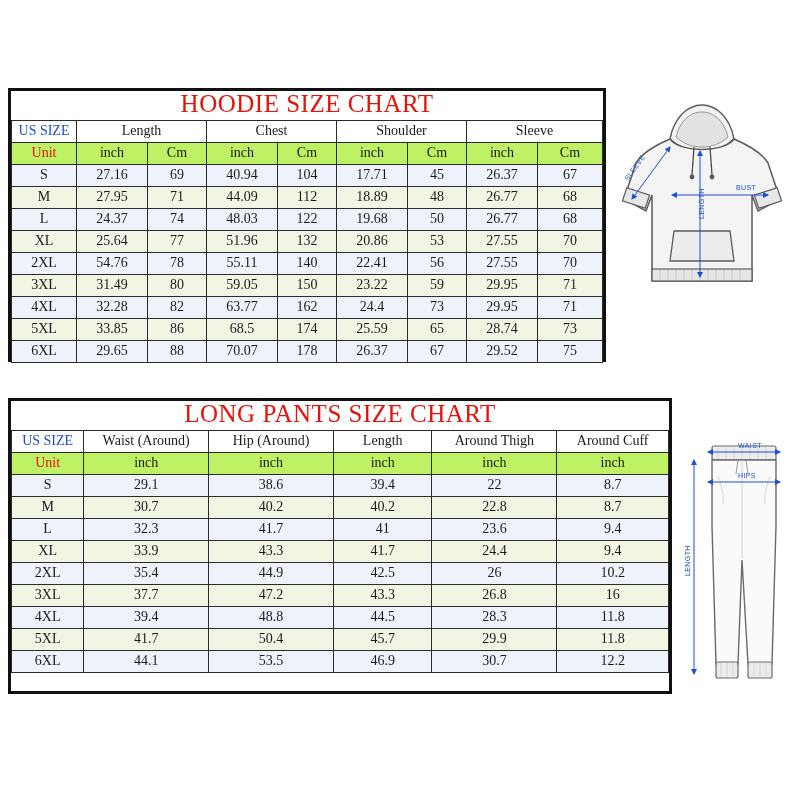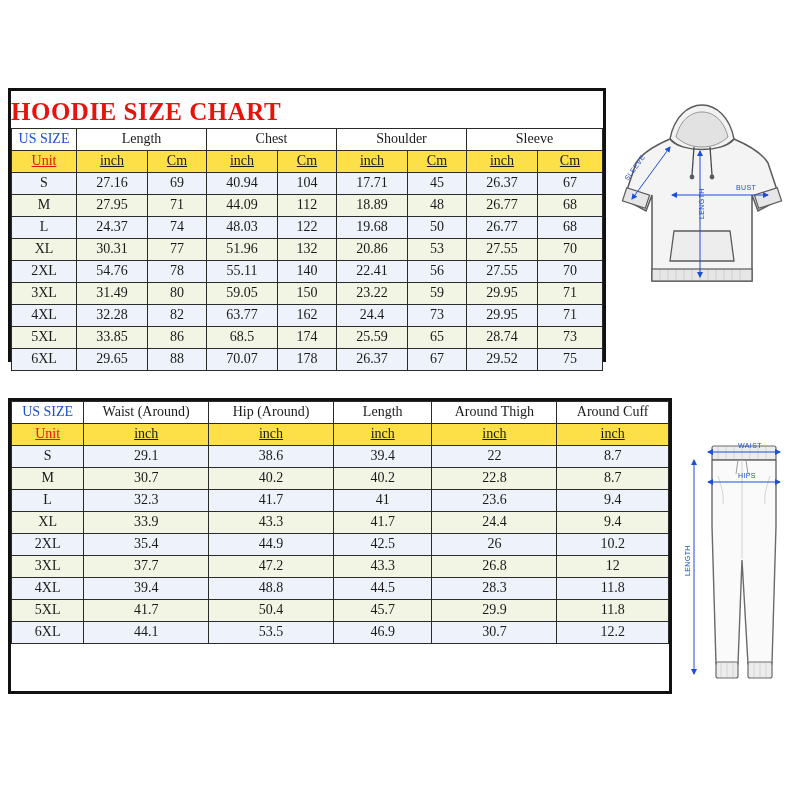--- a/index.html
+++ b/index.html
@@ -35,26 +35,27 @@
   }
 
   #pants-block {
     left: 8px;
     top: 398px;
     width: 664px;
     height: 296px;
   }
 
   .chart-title {
+    text-align: center;
     color: #e8120b;
-    font-weight: bold;
+    font-weight: normal;
     font-size: 25px;
     font-family: "Liberation Serif", serif;
     letter-spacing: 0.5px;
-    padding: 8px 0 3px 0;
+    padding: 0 0 3px 0;
     line-height: 1.05;
   }
 
   table.size-table {
     border-collapse: collapse;
     width: 100%;
     table-layout: fixed;
   }
 
   table.size-table td {
@@ -87,21 +88,21 @@
   }
   .hdr-unit td.unit-cell {
     color: #e8120b;
   }
   .hdr-group td.us-size-cell { color: #1c4fd8; margin-left: 45px; }
 
   
   tr.row-a td { background: #eef3fb; }
   tr.row-b td { background: #f2f4e4; }
   tr.hdr-group td { background: #ffffff; }
-  tr.hdr-unit td { background: #fde047; text-decoration: underline; }
+  tr.hdr-unit td { background: #bef264; }
 
   td.size-col { font-weight: normal; }
 
   
   .illus {
     position: absolute;
   }
   #hoodie-illus {
     left: 612px;
     top: 95px;
@@ -189,21 +190,21 @@
             <td>74</td>
             <td>48.03</td>
             <td>122</td>
             <td>19.68</td>
             <td>50</td>
             <td>26.77</td>
             <td>68</td>
           </tr>
           <tr class="row-b">
             <td class="size-col">XL</td>
-            <td>30.31</td>
+            <td>25.64</td>
             <td>77</td>
             <td>51.96</td>
             <td>132</td>
             <td>20.86</td>
             <td>53</td>
             <td>27.55</td>
             <td>70</td>
           </tr>
           <tr class="row-a">
             <td class="size-col">2XL</td>
@@ -311,20 +312,21 @@
 
       <line x1="88" y1="56" x2="88" y2="182" stroke="#1c4fd8" stroke-width="1" marker-end="url(#ah)" marker-start="url(#ahs)"></line>
       <text class="dim-label" x="92" y="124" transform="rotate(-90 92 124)">LENGTH</text>
 
       <line x1="58" y1="52" x2="20" y2="104" stroke="#1c4fd8" stroke-width="1" marker-end="url(#ah)" marker-start="url(#ahs)"></line>
       <text class="dim-label" x="16" y="86" transform="rotate(-54 16 86)">SLEEVE</text>
     </svg>
   </div>
 
   <div class="chart-block" id="pants-block">
+    <div class="chart-title">LONG PANTS SIZE CHART</div>
     <table class="size-table" id="pants-table">
       <colgroup>
         <col style="width:11%">
         <col style="width:19%">
         <col style="width:19%">
         <col style="width:15%">
         <col style="width:19%">
         <col style="width:17%">
       </colgroup>
       <tbody>
@@ -383,21 +385,21 @@
             <td>42.5</td>
             <td>26</td>
             <td>10.2</td>
           </tr>
           <tr class="row-b">
             <td class="size-col">3XL</td>
             <td>37.7</td>
             <td>47.2</td>
             <td>43.3</td>
             <td>26.8</td>
-            <td>12</td>
+            <td>16</td>
           </tr>
           <tr class="row-a">
             <td class="size-col">4XL</td>
             <td>39.4</td>
             <td>48.8</td>
             <td>44.5</td>
             <td>28.3</td>
             <td>11.8</td>
           </tr>
           <tr class="row-b">

